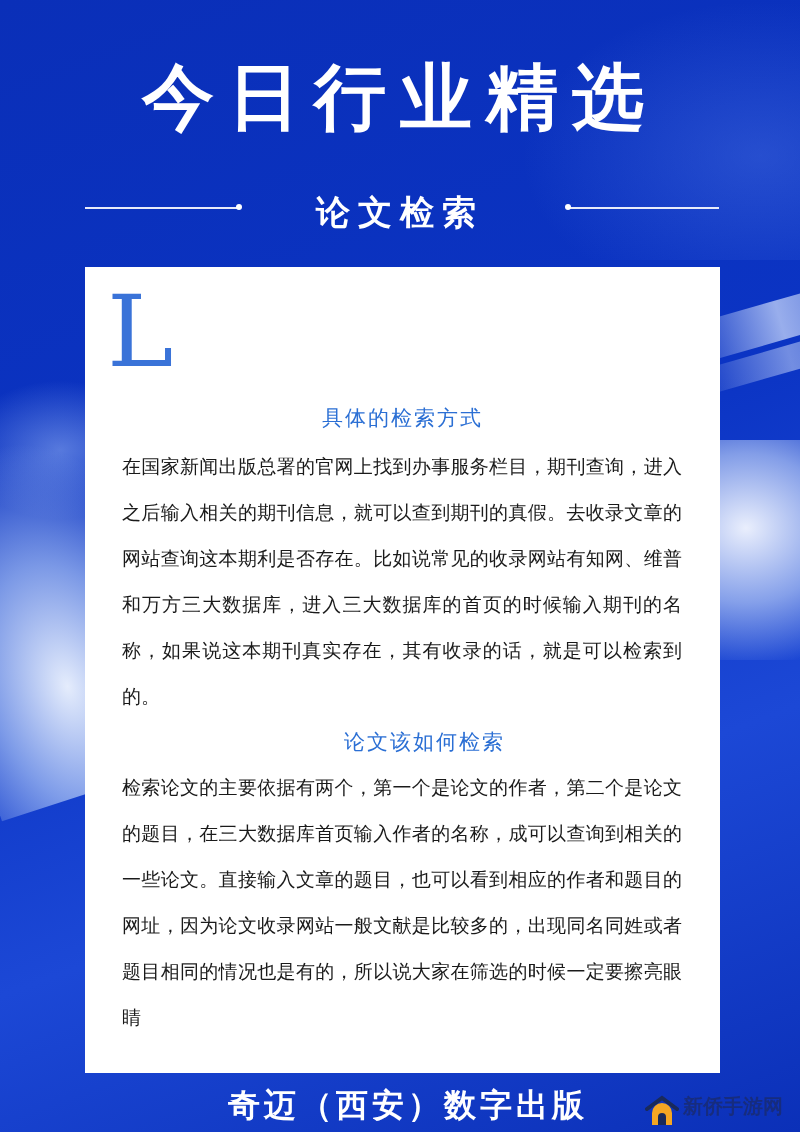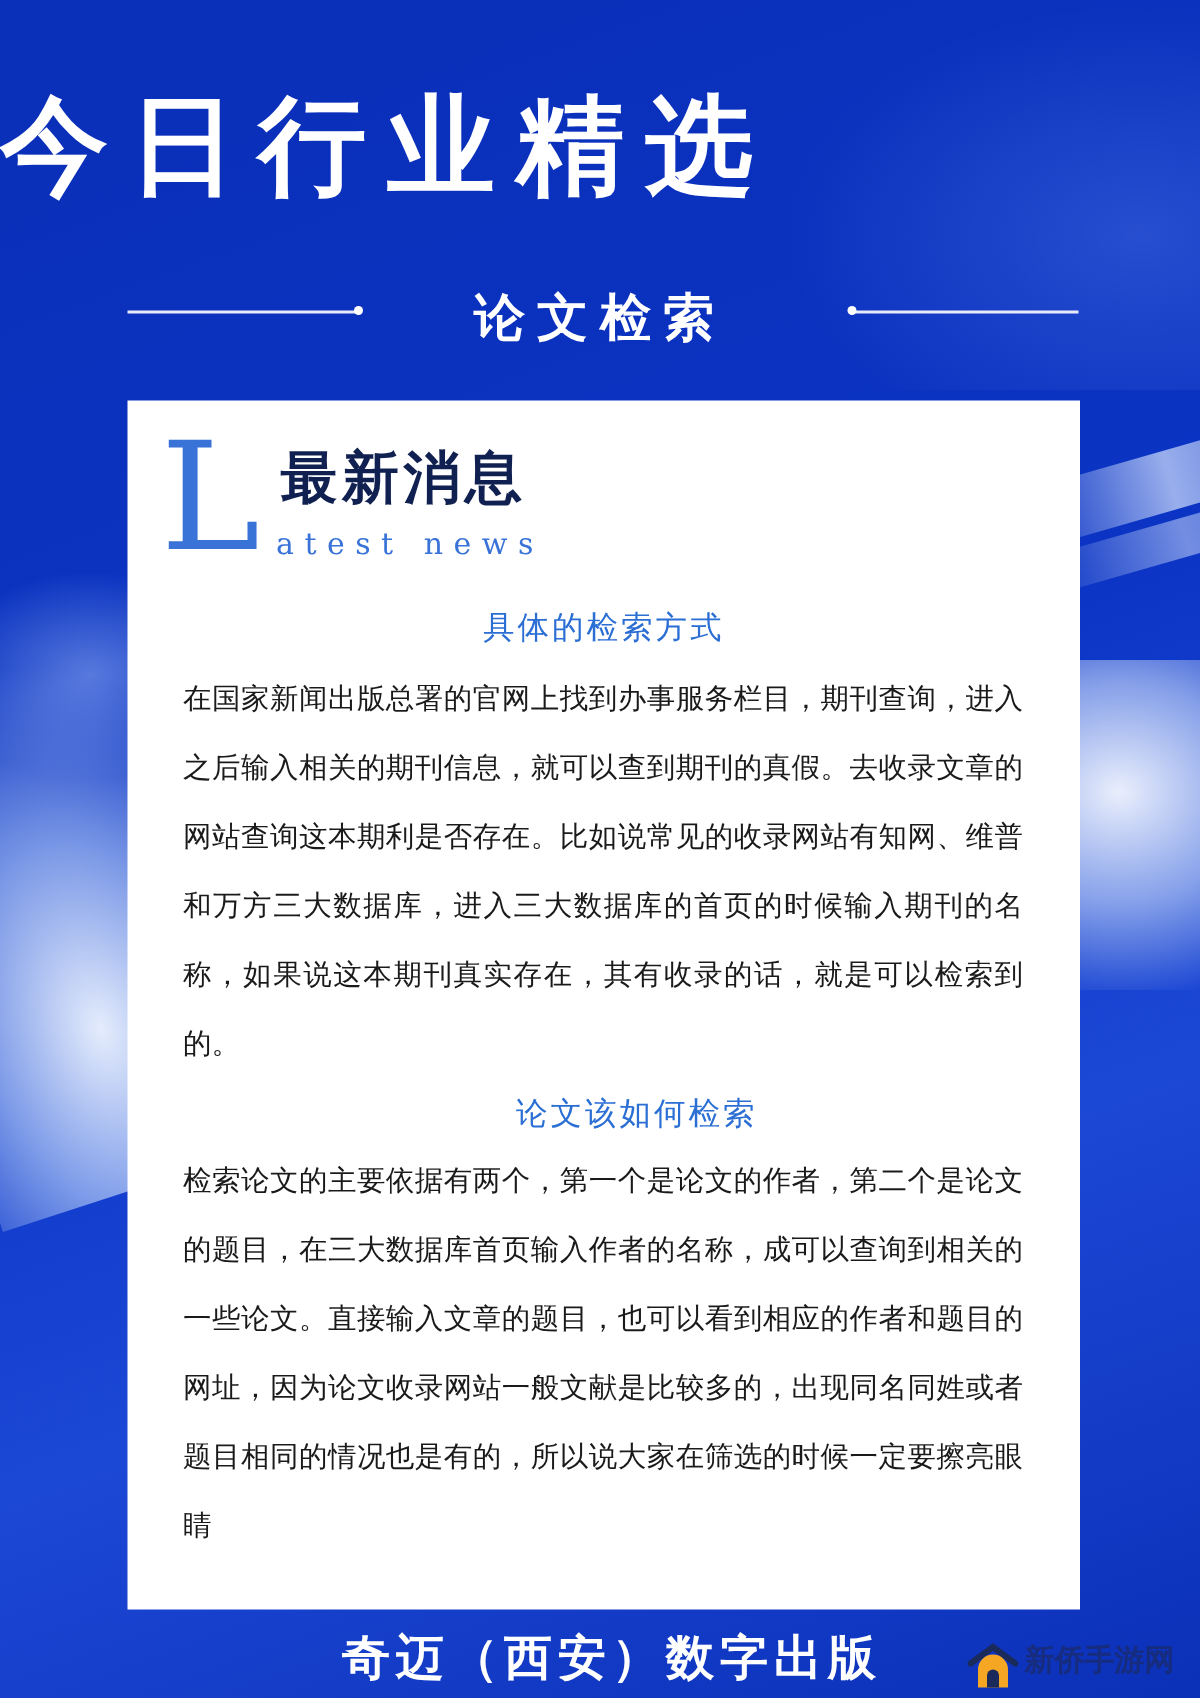--- a/index.html
+++ b/index.html
@@ -33,21 +33,21 @@
       left:680px; top:440px; width:220px; height:220px;
       background: radial-gradient(ellipse at 30% 40%, rgba(245,248,255,0.95) 0%, rgba(180,200,245,0.7) 40%, rgba(60,100,220,0) 75%);
     }
     .top-glow {
       left:520px; top:0px; width:300px; height:260px;
       background: radial-gradient(ellipse at 80% 60%, rgba(90,130,235,0.35) 0%, rgba(60,100,220,0) 70%);
     }
 
     .main-title {
       position:absolute; left:0; top:52px; width:800px;
-      color:#ffffff;
+      text-align:center; color:#ffffff;
       font-size:72px; font-weight:bold; letter-spacing:14px;
       line-height:90px;
     }
     .sub-row {
       position:absolute; left:0; top:190px; width:788px; height:44px;
     }
     .sub-line {
       position:absolute; top:17px; height:2px; background:#ffffff; opacity:0.9;
     }
     .sub-line.left { left:85px; width:155px; }
@@ -115,22 +115,20 @@
 <div class="sub-row">
   <div class="sub-line left"></div>
   <div class="sub-dot left"></div>
   <div class="subtitle">论文检索</div>
   <div class="sub-dot right"></div>
   <div class="sub-line right"></div>
 </div>
 
 <div class="card">
   <div class="big-l">L</div>
-  <div class="news-title">最新消息</div>
-  <div class="news-sub">atest news</div>
 
   <div class="section-heading" style="top:136px;">具体的检索方式</div>
   <p class="section-body" style="top:176px;">在国家新闻出版总署的官网上找到办事服务栏目，期刊查询，进入之后输入相关的期刊信息，就可以查到期刊的真假。去收录文章的网站查询这本期利是否存在。比如说常见的收录网站有知网、维普和万方三大数据库，进入三大数据库的首页的时候输入期刊的名称，如果说这本期刊真实存在，其有收录的话，就是可以检索到的。</p>
 
   <div class="section-heading" style="top:460px;padding-left:44px;">论文该如何检索</div>
   <p class="section-body" style="top:497px;">检索论文的主要依据有两个，第一个是论文的作者，第二个是论文的题目，在三大数据库首页输入作者的名称，成可以查询到相关的一些论文。直接输入文章的题目，也可以看到相应的作者和题目的网址，因为论文收录网站一般文献是比较多的，出现同名同姓或者题目相同的情况也是有的，所以说大家在筛选的时候一定要擦亮眼睛</p>
 </div>
 
 <div class="footer-title">奇迈（西安）数字出版</div>
 

